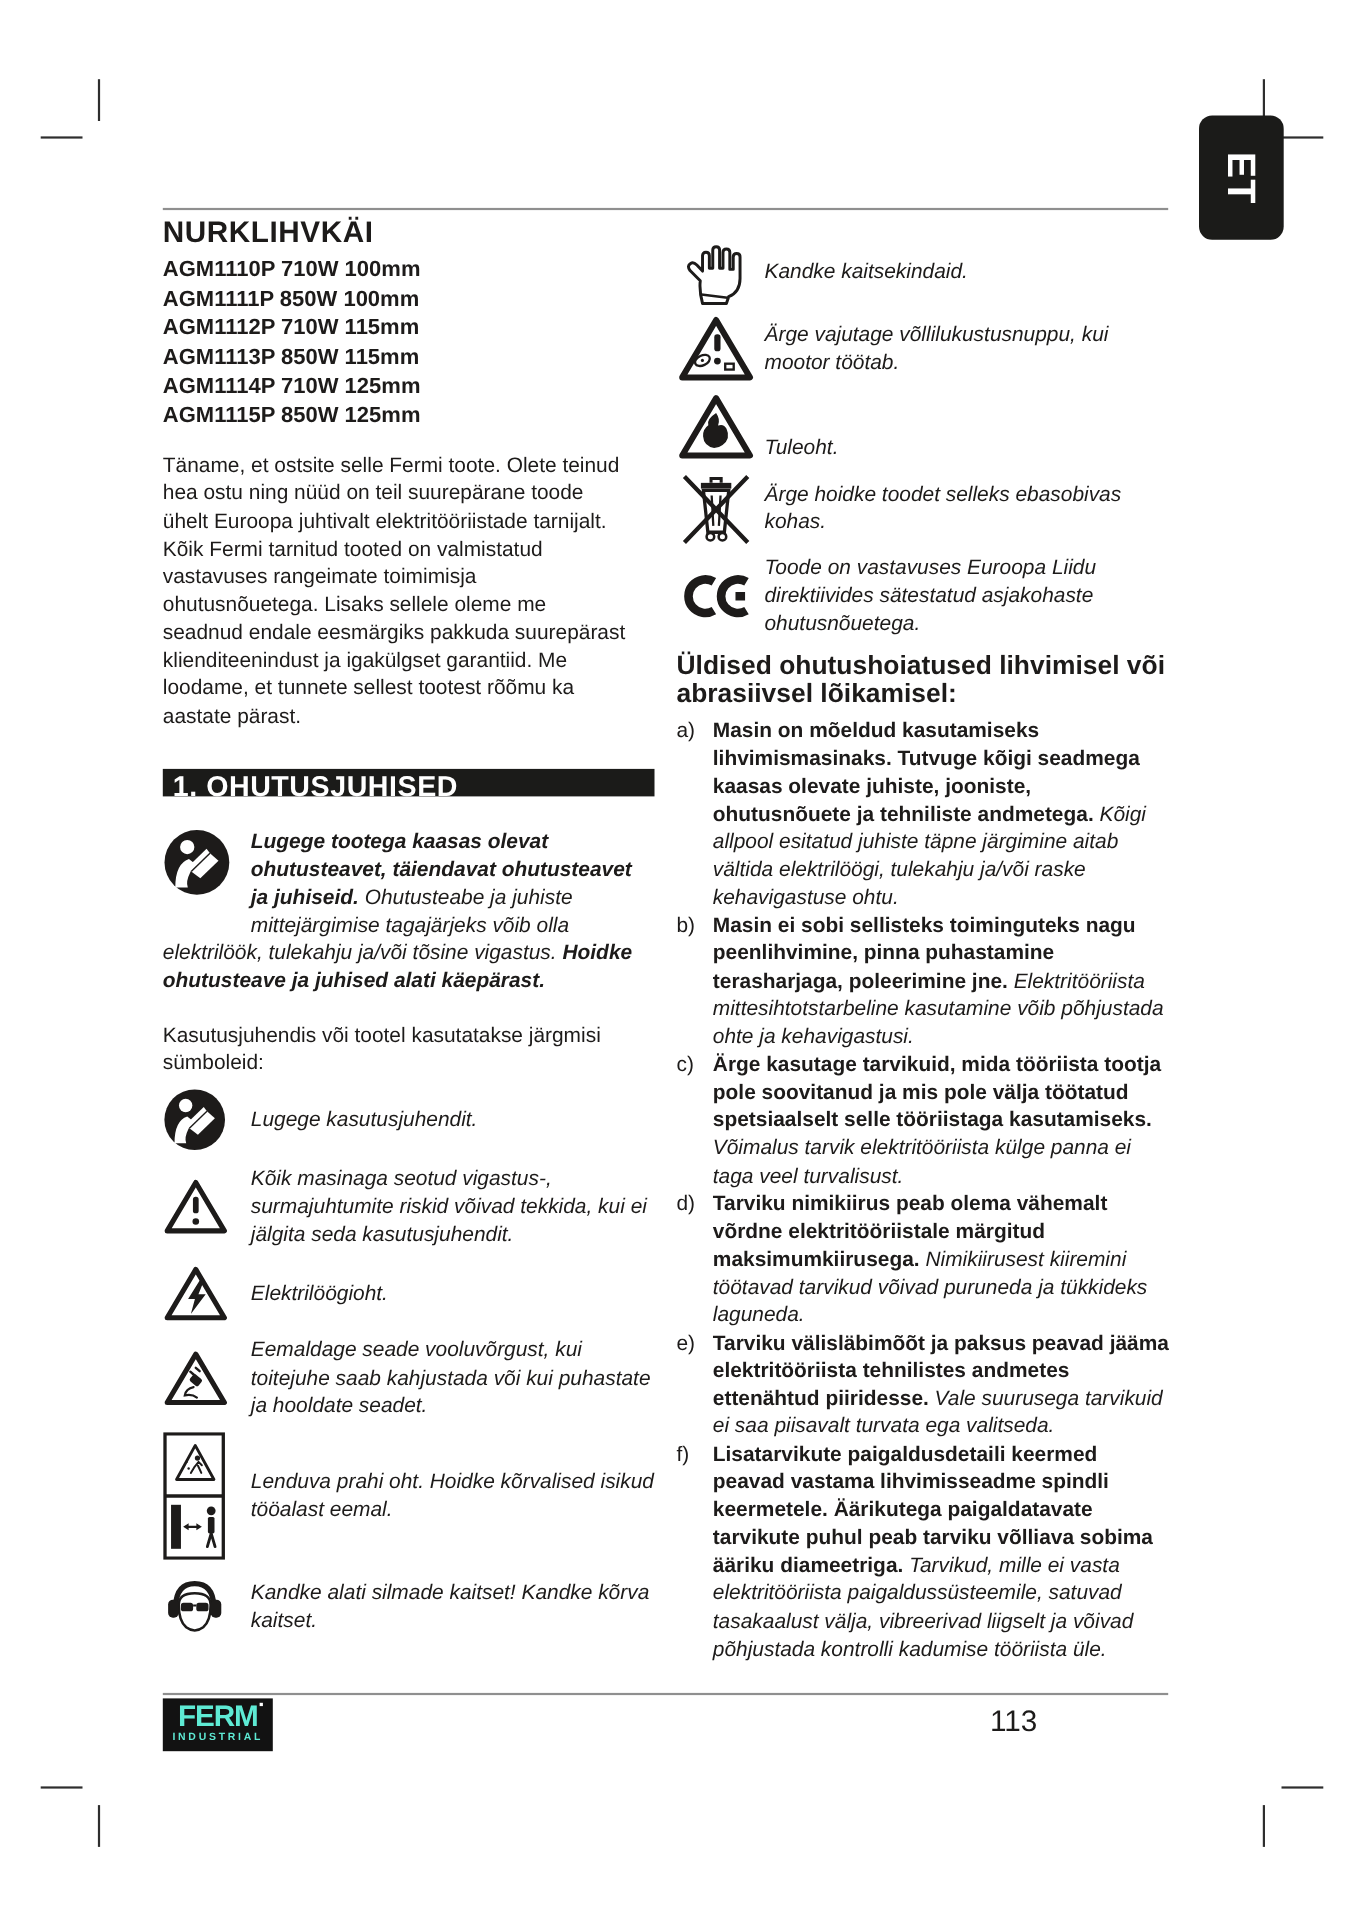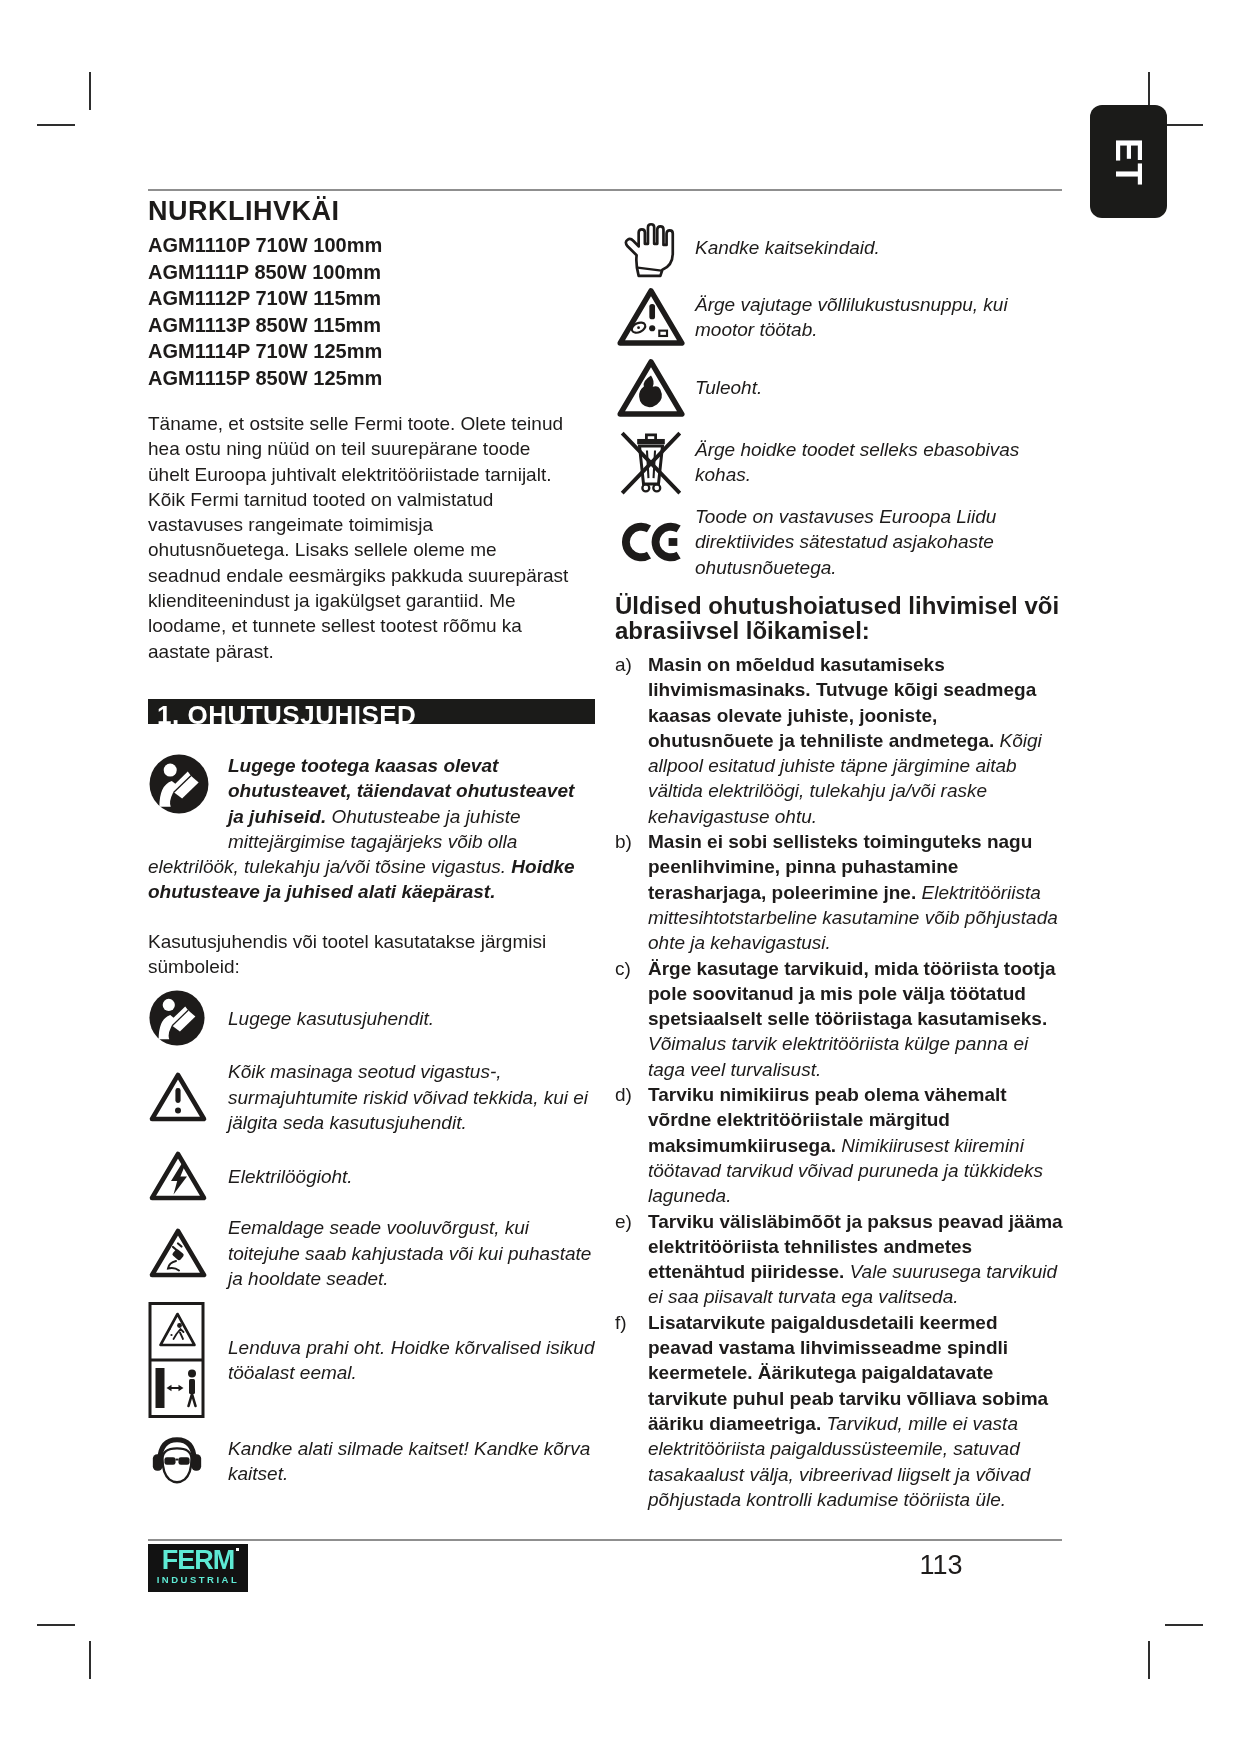--- a/index.html
+++ b/index.html
@@ -31,37 +31,37 @@
   .symrow .icon-cell{flex:0 0 80px;display:flex;justify-content:flex-start;align-items:center;}
   .symrow .sym-text{font-style:italic;font-size:19px;line-height:25.3px;}
   .col-left .symrow{margin-top:8px;min-height:62px;}
   .col-left .symrow.r2,.col-left .symrow.r4{min-height:80px;}
   .col-left .symrow.r4{margin-top:6px;}
   .col-left .symrow.r5{margin-top:8px;min-height:118px;}
   .col-left .symrow.r6{margin-top:10px;min-height:64px;}
   .col-right .symrow{margin-top:4px;min-height:64px;}
   .col-right .symrow.q1{margin-top:0;}
   .col-right .symrow.q2{margin-top:4px;min-height:66px;}
-  .col-right .symrow.q3{margin-top:6px;}
+  .col-right .symrow.q3{margin-top:6px;align-items:flex-end;}
   .col-right .symrow.q4{min-height:72px;}
   .col-right .symrow.q5{min-height:76px;}
   h2.gw-heading{margin:14px 0 0 0;font-size:24px;font-weight:bold;line-height:24.5px;}
   ol.gw-list{margin:9px 0 0 0;padding:0;list-style:none;font-size:19px;line-height:25.3px;}
   ol.gw-list li{position:relative;padding-left:33px;}
   ol.gw-list .mk{position:absolute;left:0;top:0;font-weight:normal;}
   ol.gw-list .b{font-weight:bold;}
   ol.gw-list .i{font-style:italic;}
   
   .ferm-logo{position:absolute;left:148px;top:1544px;width:100px;height:48px;background:#121212;
              color:#5eead4;text-align:center;padding-top:2px;box-sizing:border-box;}
   .ferm-logo .big{position:relative;display:inline-block;font-size:27px;font-weight:bold;
                   letter-spacing:-1px;line-height:28px;}
   .ferm-logo .big::after{content:"";position:absolute;right:-5px;top:2px;width:3px;height:3px;background:#fff;}
   .ferm-logo .small{font-size:9.5px;font-weight:bold;letter-spacing:2.5px;line-height:12px;}
-  .page-number{position:absolute;left:860px;top:1550px;width:162px;text-align:center;font-size:27px;}
+  .page-number{position:absolute;left:900px;top:1550px;width:162px;text-align:left;font-size:27px;}
   svg{display:block;}
 </style>
 </head>
 <body>
 
 <div class="page">
 
   <div class="mark" style="left:89px;top:72px;width:2px;height:38px;"></div>
   <div class="mark" style="left:37px;top:124px;width:38px;height:2px;"></div>
   <div class="mark" style="left:1148px;top:72px;width:2px;height:38px;"></div>

